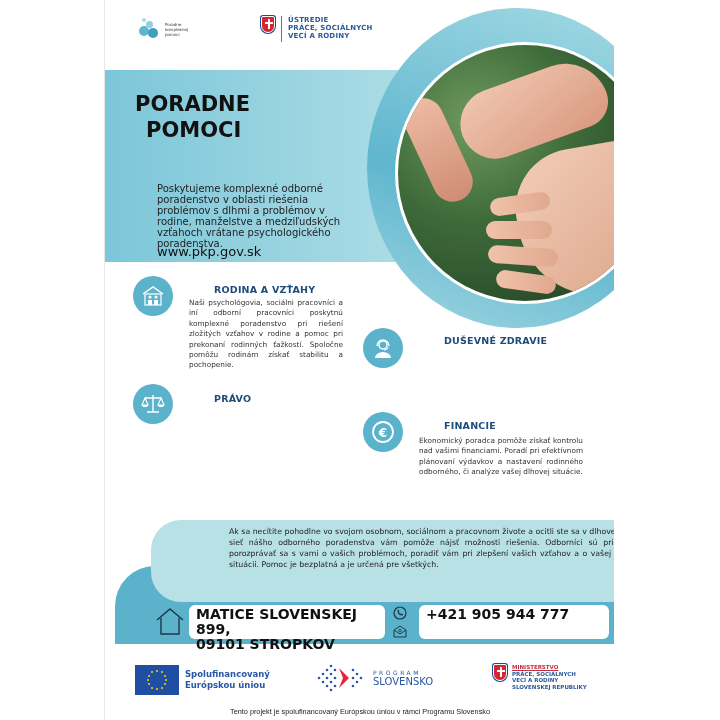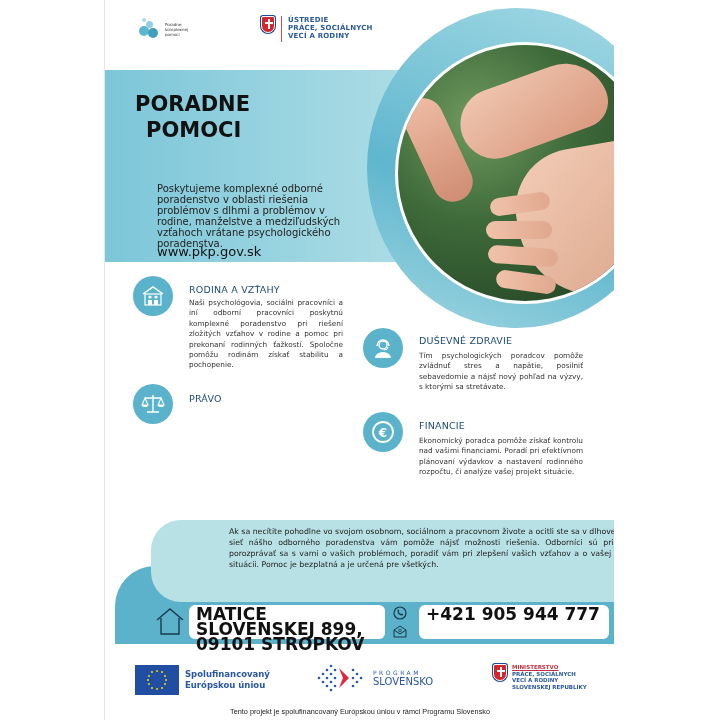--- a/index.html
+++ b/index.html
@@ -33,29 +33,29 @@
   .photo { position: absolute; left: 290px; top: 42px; width: 260px; height: 262px; border-radius: 50%; border: 3px solid #fff; overflow: hidden;
            background: radial-gradient(circle at 30% 30%, #6f9a5e 0%, #3e6a3a 40%, #284a28 80%); }
   .hand1 { position: absolute; left: 60px; top: 30px; width: 150px; height: 70px; border-radius: 40px 50px 30px 40px; background: linear-gradient(160deg, #f1c7b1, #d9997f); transform: rotate(-20deg); }
   .hand1b { position: absolute; left: 20px; top: 50px; width: 40px; height: 110px; border-radius: 20px; background: linear-gradient(180deg, #eebba3, #cf8d74); transform: rotate(-25deg); }
   .hand2 { position: absolute; left: 120px; top: 100px; width: 160px; height: 150px; border-radius: 60px 40px 40px 80px; background: linear-gradient(140deg, #f3cdb8, #d8a184); transform: rotate(-10deg); }
   .finger { position: absolute; height: 18px; border-radius: 10px; background: linear-gradient(90deg, #f0c2aa, #e0a88e); }
   .band { position: absolute; left: 225px; top: 150px; width: 14px; height: 110px; background: #3a3a3a; border-radius: 6px; transform: rotate(20deg); }
 
   
   .svc-icon { position: absolute; width: 40px; height: 40px; border-radius: 50%; background: #5bb3cb; display: flex; align-items: center; justify-content: center; color: #fff; }
-  .svc-title { position: absolute; font-size: 9.5px; font-weight: normal; color: #1e4b7a; letter-spacing: .2px; }
+  .svc-title { position: absolute; font-size: 9.5px; font-weight: bold; color: #1e4b7a; letter-spacing: .2px; margin-left: 25px; }
   .svc-text { position: absolute; font-size: 7.3px; line-height: 10.4px; color: #333; text-align: justify; }
 
   
   .blob-dark { position: absolute; left: 10px; top: 566px; width: 500px; height: 78px; background: #5bb2ca; border-radius: 40px 0 0 0; }
   .blob-light { position: absolute; left: 46px; top: 520px; width: 464px; height: 82px; background: #b8e1e5; border-radius: 30px 0 0 30px; }
   .cta { position: absolute; left: 84px; top: 526px; width: 414px; font-size: 7.8px; line-height: 11px; color: #222; text-align: justify; margin-left: 40px; }
 
-  .contact-box { position: absolute; background: #fff; border-radius: 6px; font-weight: bold; color: #111; font-size: 17px; line-height: 15px; padding: 2px 7px; }
+  .contact-box { position: absolute; background: #fff; border-radius: 6px; font-weight: bold; color: #111; font-size: 14px; line-height: 15px; padding: 2px 7px; }
   .house { position: absolute; left: 50px; top: 606px; width: 30px; height: 30px; }
   .phone-ico, .mail-ico { position: absolute; left: 287px; width: 16px; height: 14px; }
 
   
   .eu { position: absolute; left: 30px; top: 665px; display: flex; align-items: center; gap: 6px; }
   .eu-flag { width: 44px; height: 30px; background: #1f4ea3; position: relative; }
   .eu-flag i { position: absolute; width: 2px; height: 2px; background: #ffd400; border-radius: 50%; }
   .eu .txt { font-size: 8.5px; font-weight: bold; color: #2857a6; line-height: 11px; }
   .prog { position: absolute; left: 210px; top: 664px; display: flex; align-items: center; gap: 6px; }
   .prog-mark { width: 52px; height: 28px; position: relative; }
@@ -135,30 +135,29 @@
 
   <div class="svc-icon" style="left:258px;top:328px;">
     <svg width="22" height="22" viewBox="0 0 22 22">
         <circle cx="11" cy="8" r="4" fill="none" stroke="#fff" stroke-width="1.4"></circle>
         <path d="M5 9 a6 6 0 0 1 12 0" fill="none" stroke="#fff" stroke-width="1.4"></path>
         <path d="M3 21 a8 6 0 0 1 16 0 Z" fill="#fff"></path>
         <path d="M16 10 q0 3 -4 3" fill="none" stroke="#fff" stroke-width="1"></path>
       </svg>
   </div>
   <div class="svc-title" style="left:314px;top:335px;">DUŠEVNÉ ZDRAVIE</div>
-  <div class="svc-text" style="left:314px;top:351px;width:164px;">Tím psychologických poradcov pomôže zvládnuť stres a napätie, posilniť sebavedomie a nájsť nový pohľad na výzvy, s ktorými sa stretávate.</div>
 
   <div class="svc-icon" style="left:258px;top:412px;">
     <svg width="24" height="24" viewBox="0 0 24 24">
         <circle cx="12" cy="12" r="10" fill="none" stroke="#fff" stroke-width="1.8"></circle>
         <text x="12" y="16.5" text-anchor="middle" font-size="12" font-weight="bold" fill="#fff" font-family="DejaVu Sans, sans-serif">€</text>
       </svg>
   </div>
   <div class="svc-title" style="left:314px;top:420px;">FINANCIE</div>
-  <div class="svc-text" style="left:314px;top:436px;width:164px;">Ekonomický poradca pomôže získať kontrolu nad vašimi financiami. Poradí pri efektívnom plánovaní výdavkov a nastavení rodinného rozpočtu, či analýze vašej projekt situácie.</div>
+  <div class="svc-text" style="left:314px;top:436px;width:164px;">Ekonomický poradca pomôže získať kontrolu nad vašimi financiami. Poradí pri efektívnom plánovaní výdavkov a nastavení rodinného odborného, či analýze vašej dlhovej situácie.</div>
 
   <div class="blob-dark"></div>
   <div class="blob-light"></div>
   <div class="cta">Ak sa necítite pohodlne vo svojom osobnom, sociálnom a pracovnom živote a ocitli ste sa v dlhovej pasci, sieť nášho odborného poradenstva vám pomôže nájsť možnosti riešenia. Odborníci sú pripravení porozprávať sa s vami o vašich problémoch, poradiť vám pri zlepšení vašich vzťahov a o vašej dlhovej situácii. Pomoc je bezplatná a je určená pre všetkých.</div>
 
   <svg class="house" viewBox="0 0 30 30">
     <path d="M2 14 L15 3 L28 14" fill="none" stroke="#1a3a4a" stroke-width="1.4"></path>
     <path d="M6 12 V28 H24 V12" fill="none" stroke="#1a3a4a" stroke-width="1.4"></path>
   </svg>
 

